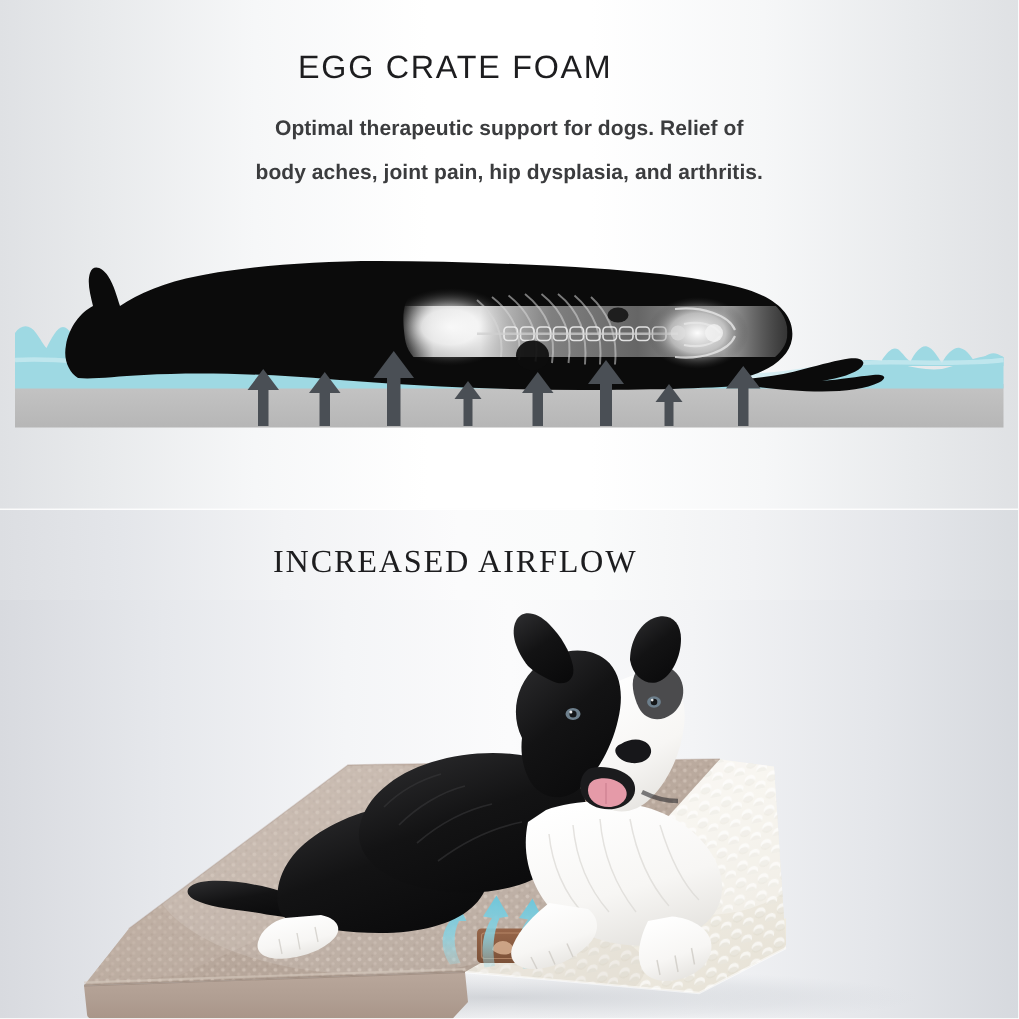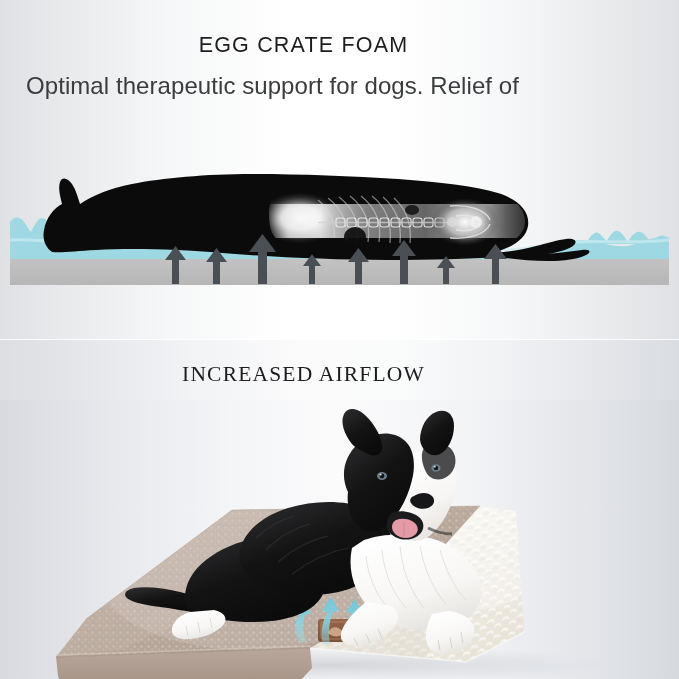--- a/index.html
+++ b/index.html
@@ -88,25 +88,25 @@
     font-size: 21.5px;
     line-height: 26px;
     font-family: Liberation Serif, serif;
   }
 
   .subheading {
     position: absolute;
     left: 26px;
     top: 71px;
     width: 627px;
-    text-align: left;
+    text-align: center;
     color: #3b3c3e;
-    font-size: 24px;
+    font-size: 14px;
     line-height: 29px;
-    font-weight: 400;
+    font-weight: 700;
     letter-spacing: 0.003em;
   }
   .subheading .ln { display: block; }
 
   
   .diagram {
     position: absolute;
     left: 0; top: 160px;
     width: 679px;
     height: 145px;
@@ -128,20 +128,21 @@
 <body>
 
 <div class="infographic">
 
   <div class="panel-top">
 
     <div class="heading heading-top">EGG CRATE FOAM</div>
 
     <div class="subheading">
       <span class="ln">Optimal therapeutic support for dogs. Relief of</span>
+      <span class="ln">body aches, joint pain, hip dysplasia, and arthritis.</span>
     </div>
 
     <div class="diagram">
       <svg width="679" height="145" viewBox="0 0 679 145" xmlns="http://www.w3.org/2000/svg">
         <defs>
 
           <linearGradient id="xrayGlow" x1="0" y1="0" x2="1" y2="0">
             <stop offset="0%" stop-color="#ffffff" stop-opacity="0"></stop>
             <stop offset="8%" stop-color="#f2f2f2" stop-opacity="0.95"></stop>
             <stop offset="20%" stop-color="#ffffff" stop-opacity="1"></stop>

